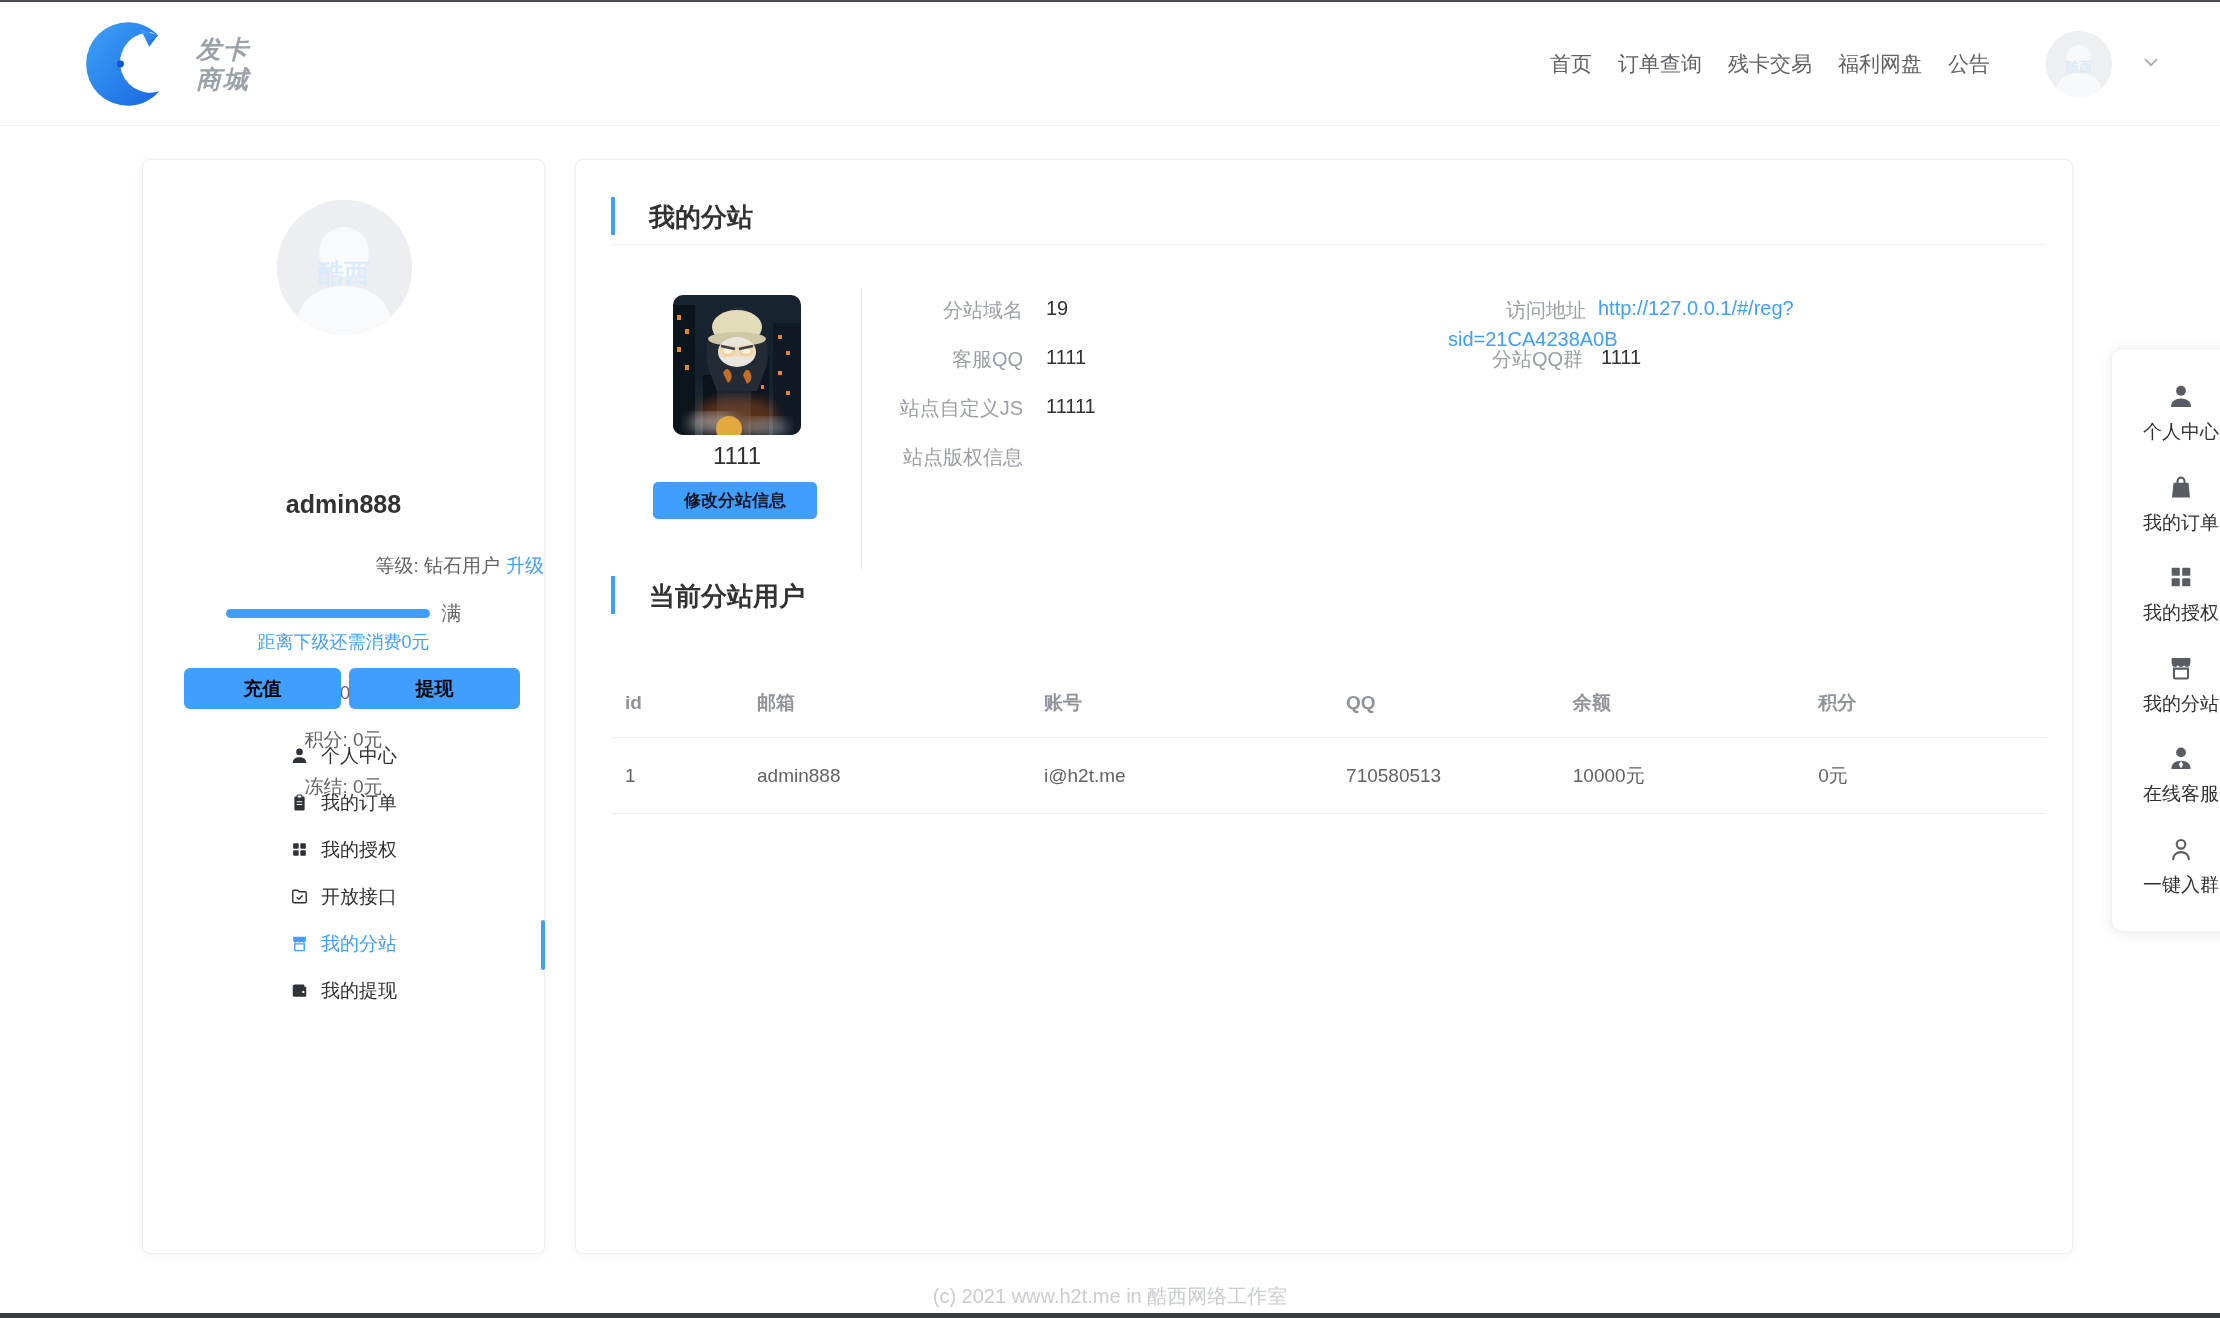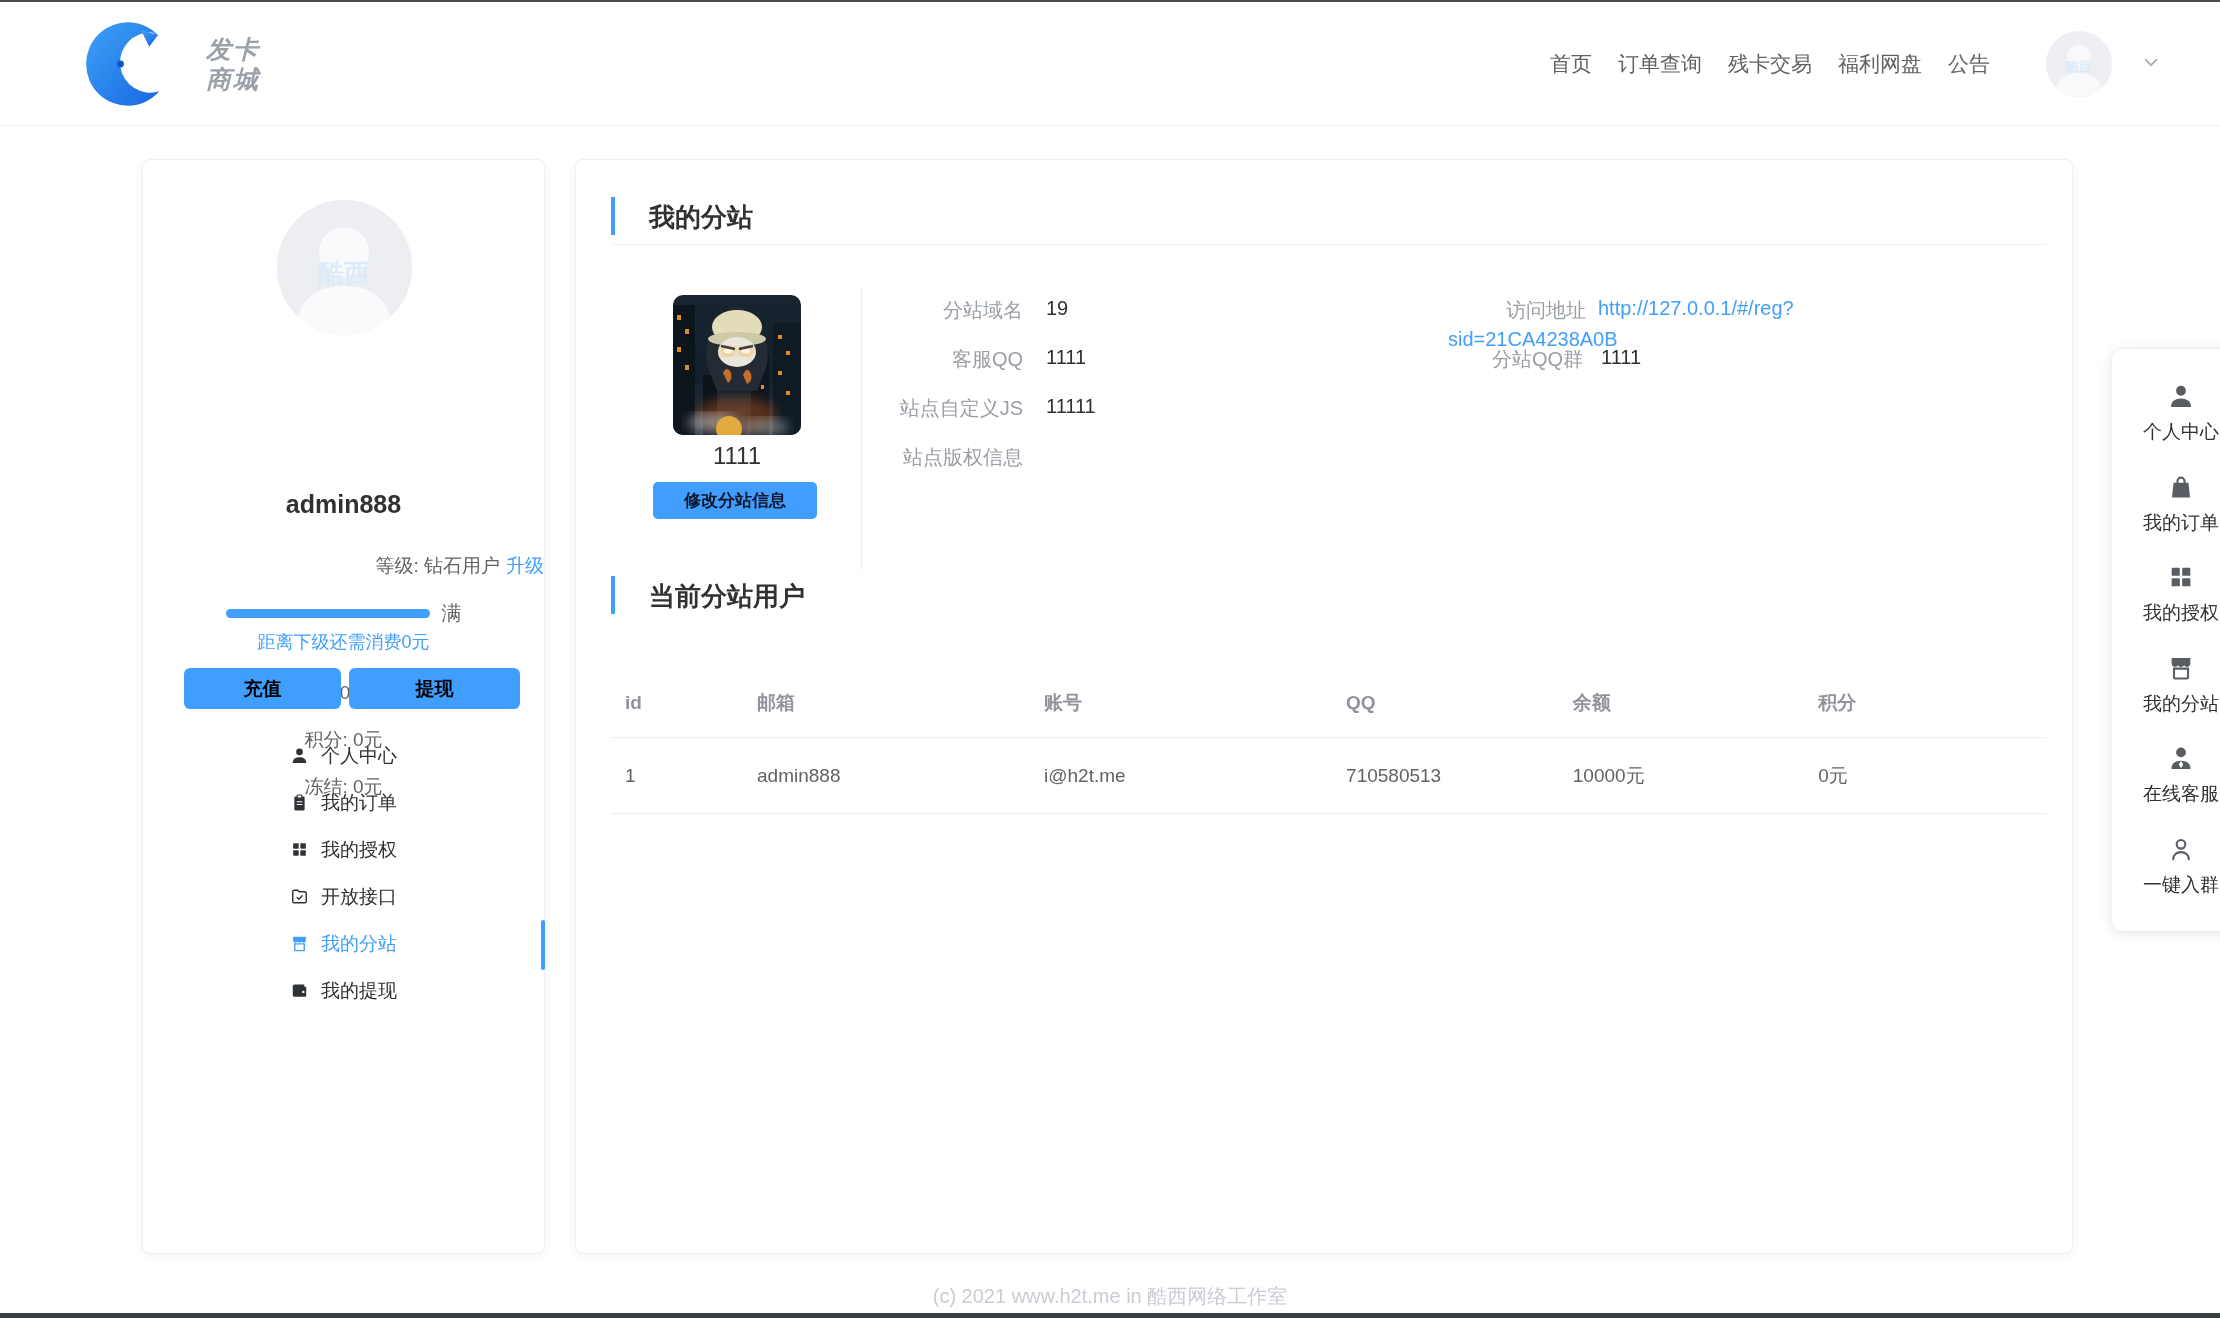--- a/index.html
+++ b/index.html
@@ -4,21 +4,21 @@
 <style>
   html,body{margin:0;padding:0;background:#fff;}
   body{font-family:"Liberation Sans","DejaVu Sans",sans-serif;color:#303133;}
   .screen{position:relative;width:2220px;height:1318px;background:#fff;overflow:hidden;}
   .edge-top{position:absolute;top:0;left:0;width:100%;height:2px;background:#4a4d52;}
   .edge-bottom{position:absolute;bottom:0;left:0;width:100%;height:5px;background:#3a3d42;}
 
   
   .navbar{position:absolute;top:2px;left:0;width:100%;height:124px;background:#fff;
           border-bottom:1px solid #f0f1f3;display:flex;align-items:center;box-sizing:border-box;}
-  .logo{display:flex;align-items:center;margin-left:86px;gap:28px;text-align:right;}
+  .logo{display:flex;align-items:center;margin-left:86px;gap:18px;text-align:right;}
   .logo svg{display:block;}
   .logo-text{font-size:25px;font-weight:bold;font-style:italic;color:#9ba1a9;line-height:30px;letter-spacing:2px;}
   .nav-items{display:flex;gap:26px;margin-left:auto;align-items:center;}
   .nav-item{font-size:21px;color:#606266;cursor:pointer;white-space:nowrap;}
   .nav-avatar{width:66px;height:66px;border-radius:50%;margin-left:56px;overflow:hidden;background:#eef0f2;flex:0 0 auto;}
   .nav-chevron{margin-left:28px;margin-right:58px;color:#a9adb3;}
 
   
   .card{position:absolute;background:#fff;border:1px solid #eceef2;border-radius:8px;
         box-shadow:0 2px 12px rgba(0,0,0,0.05);box-sizing:border-box;}

